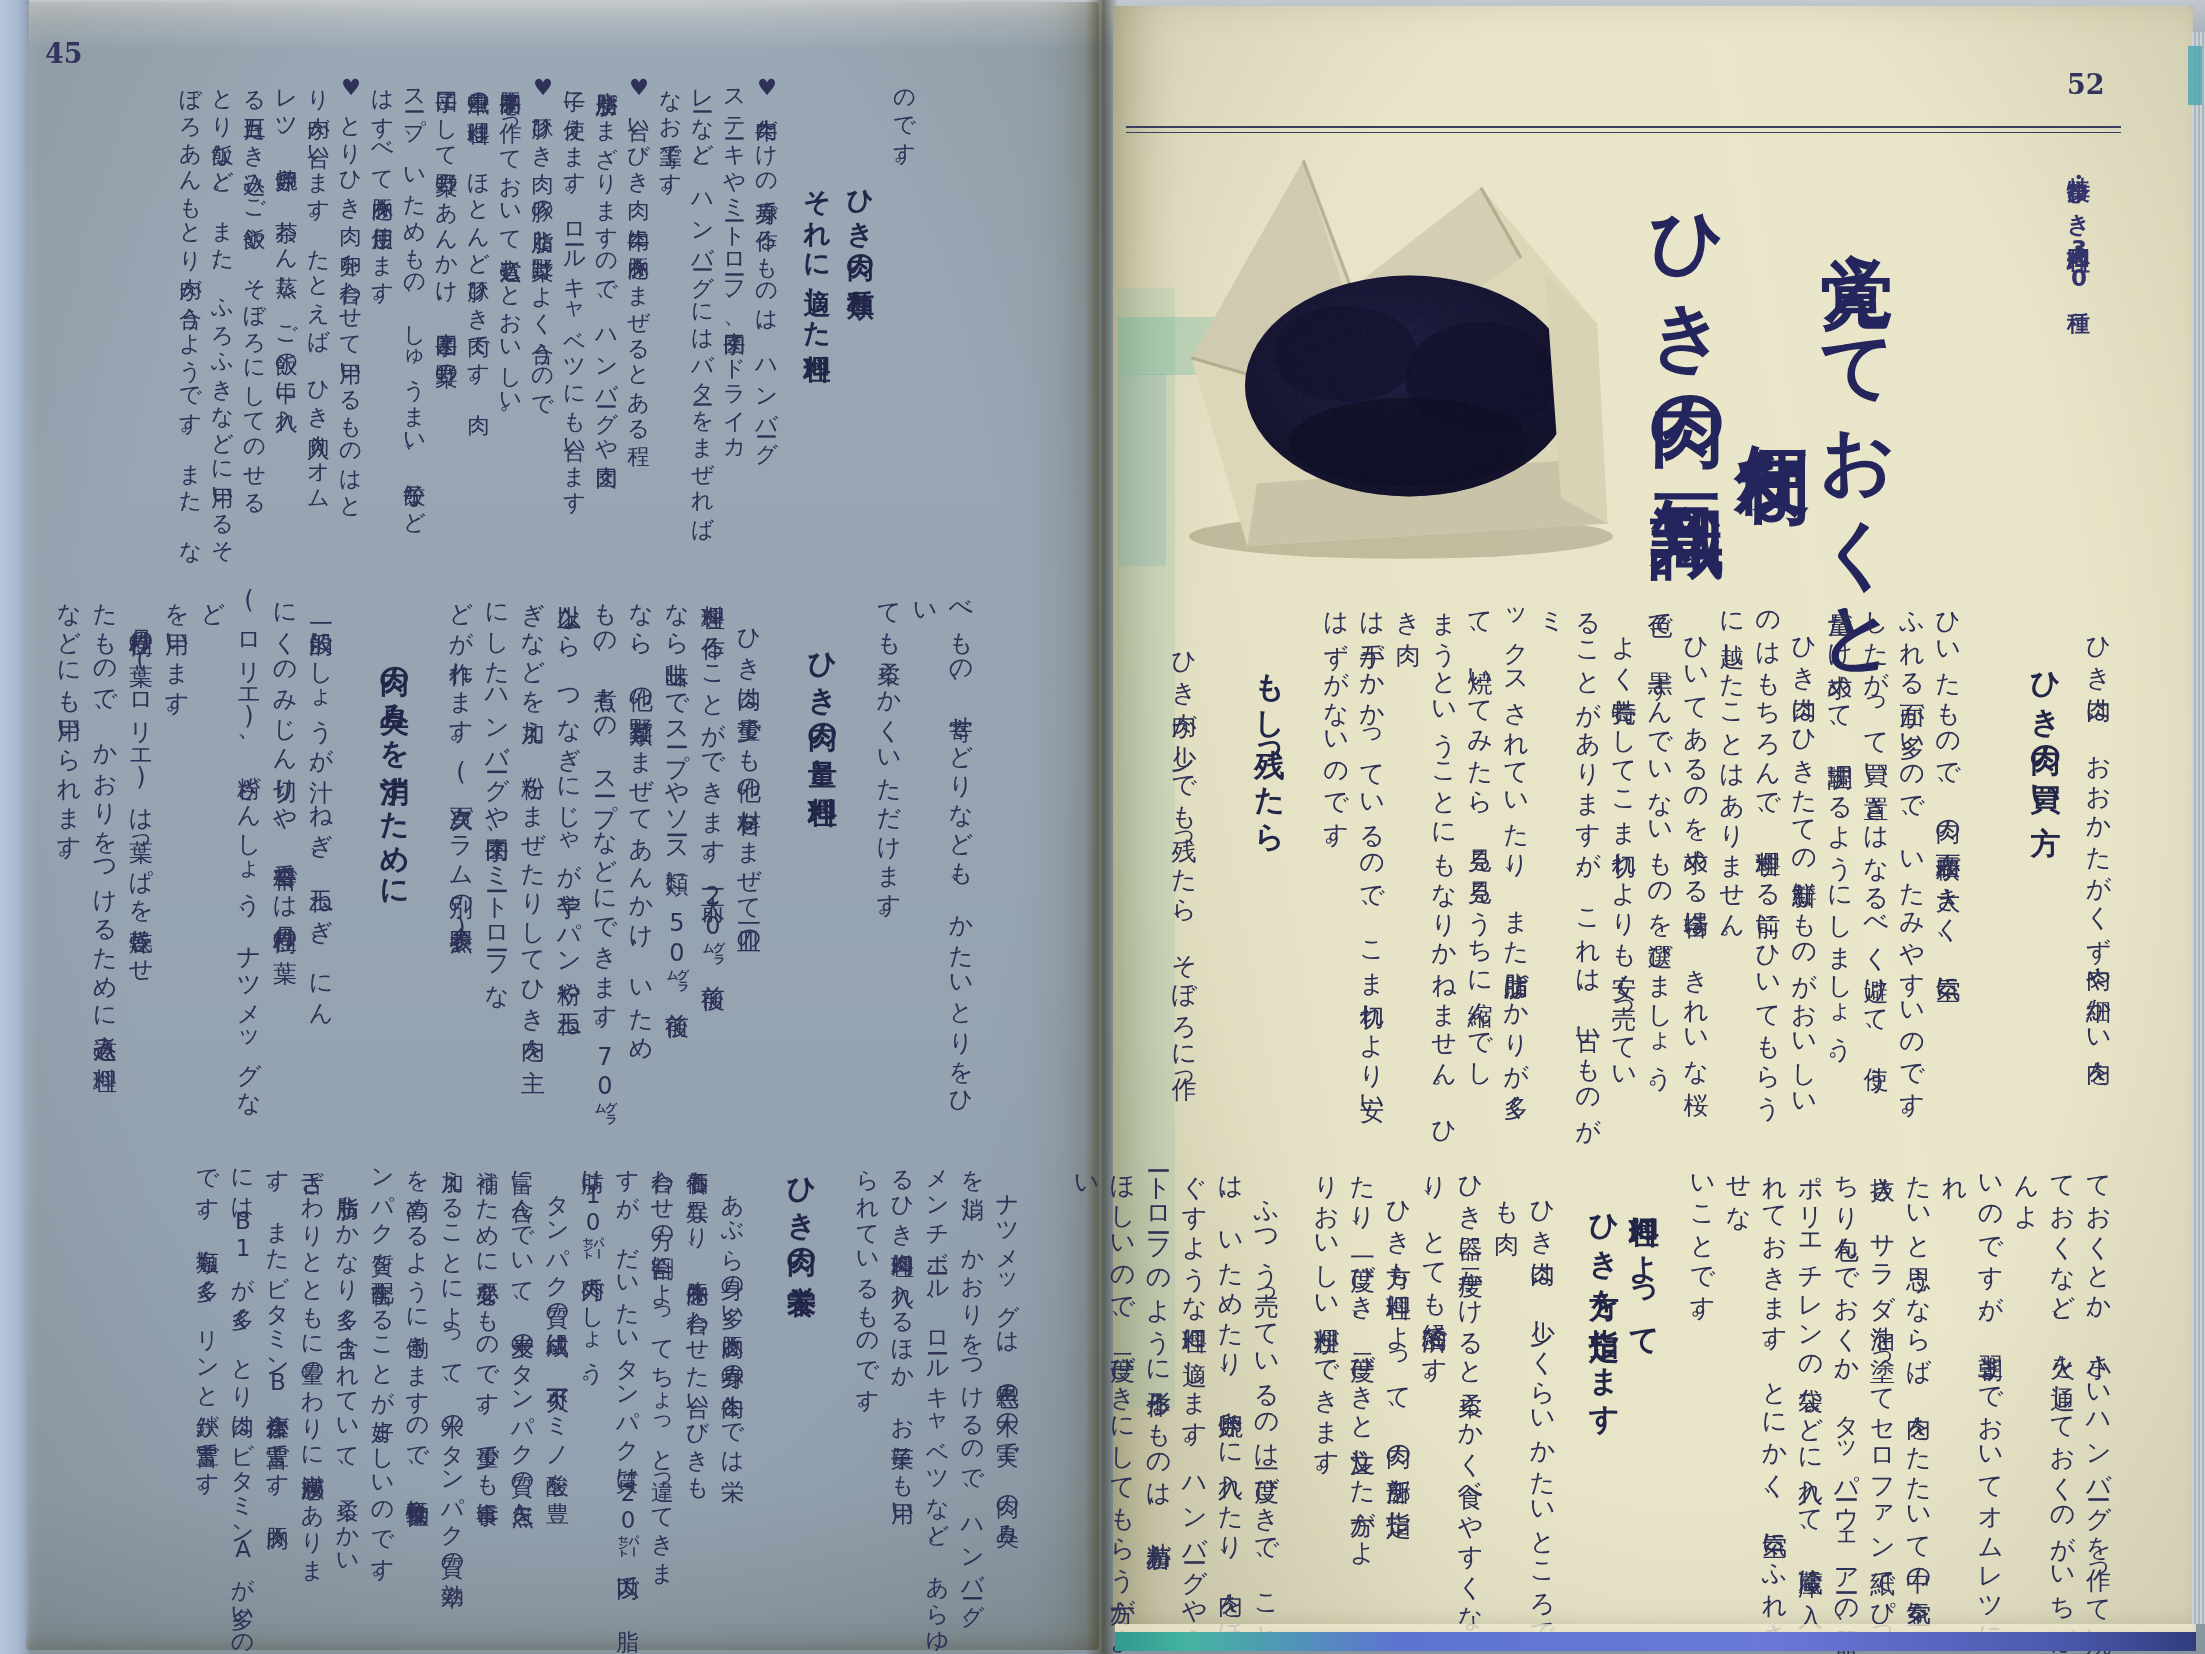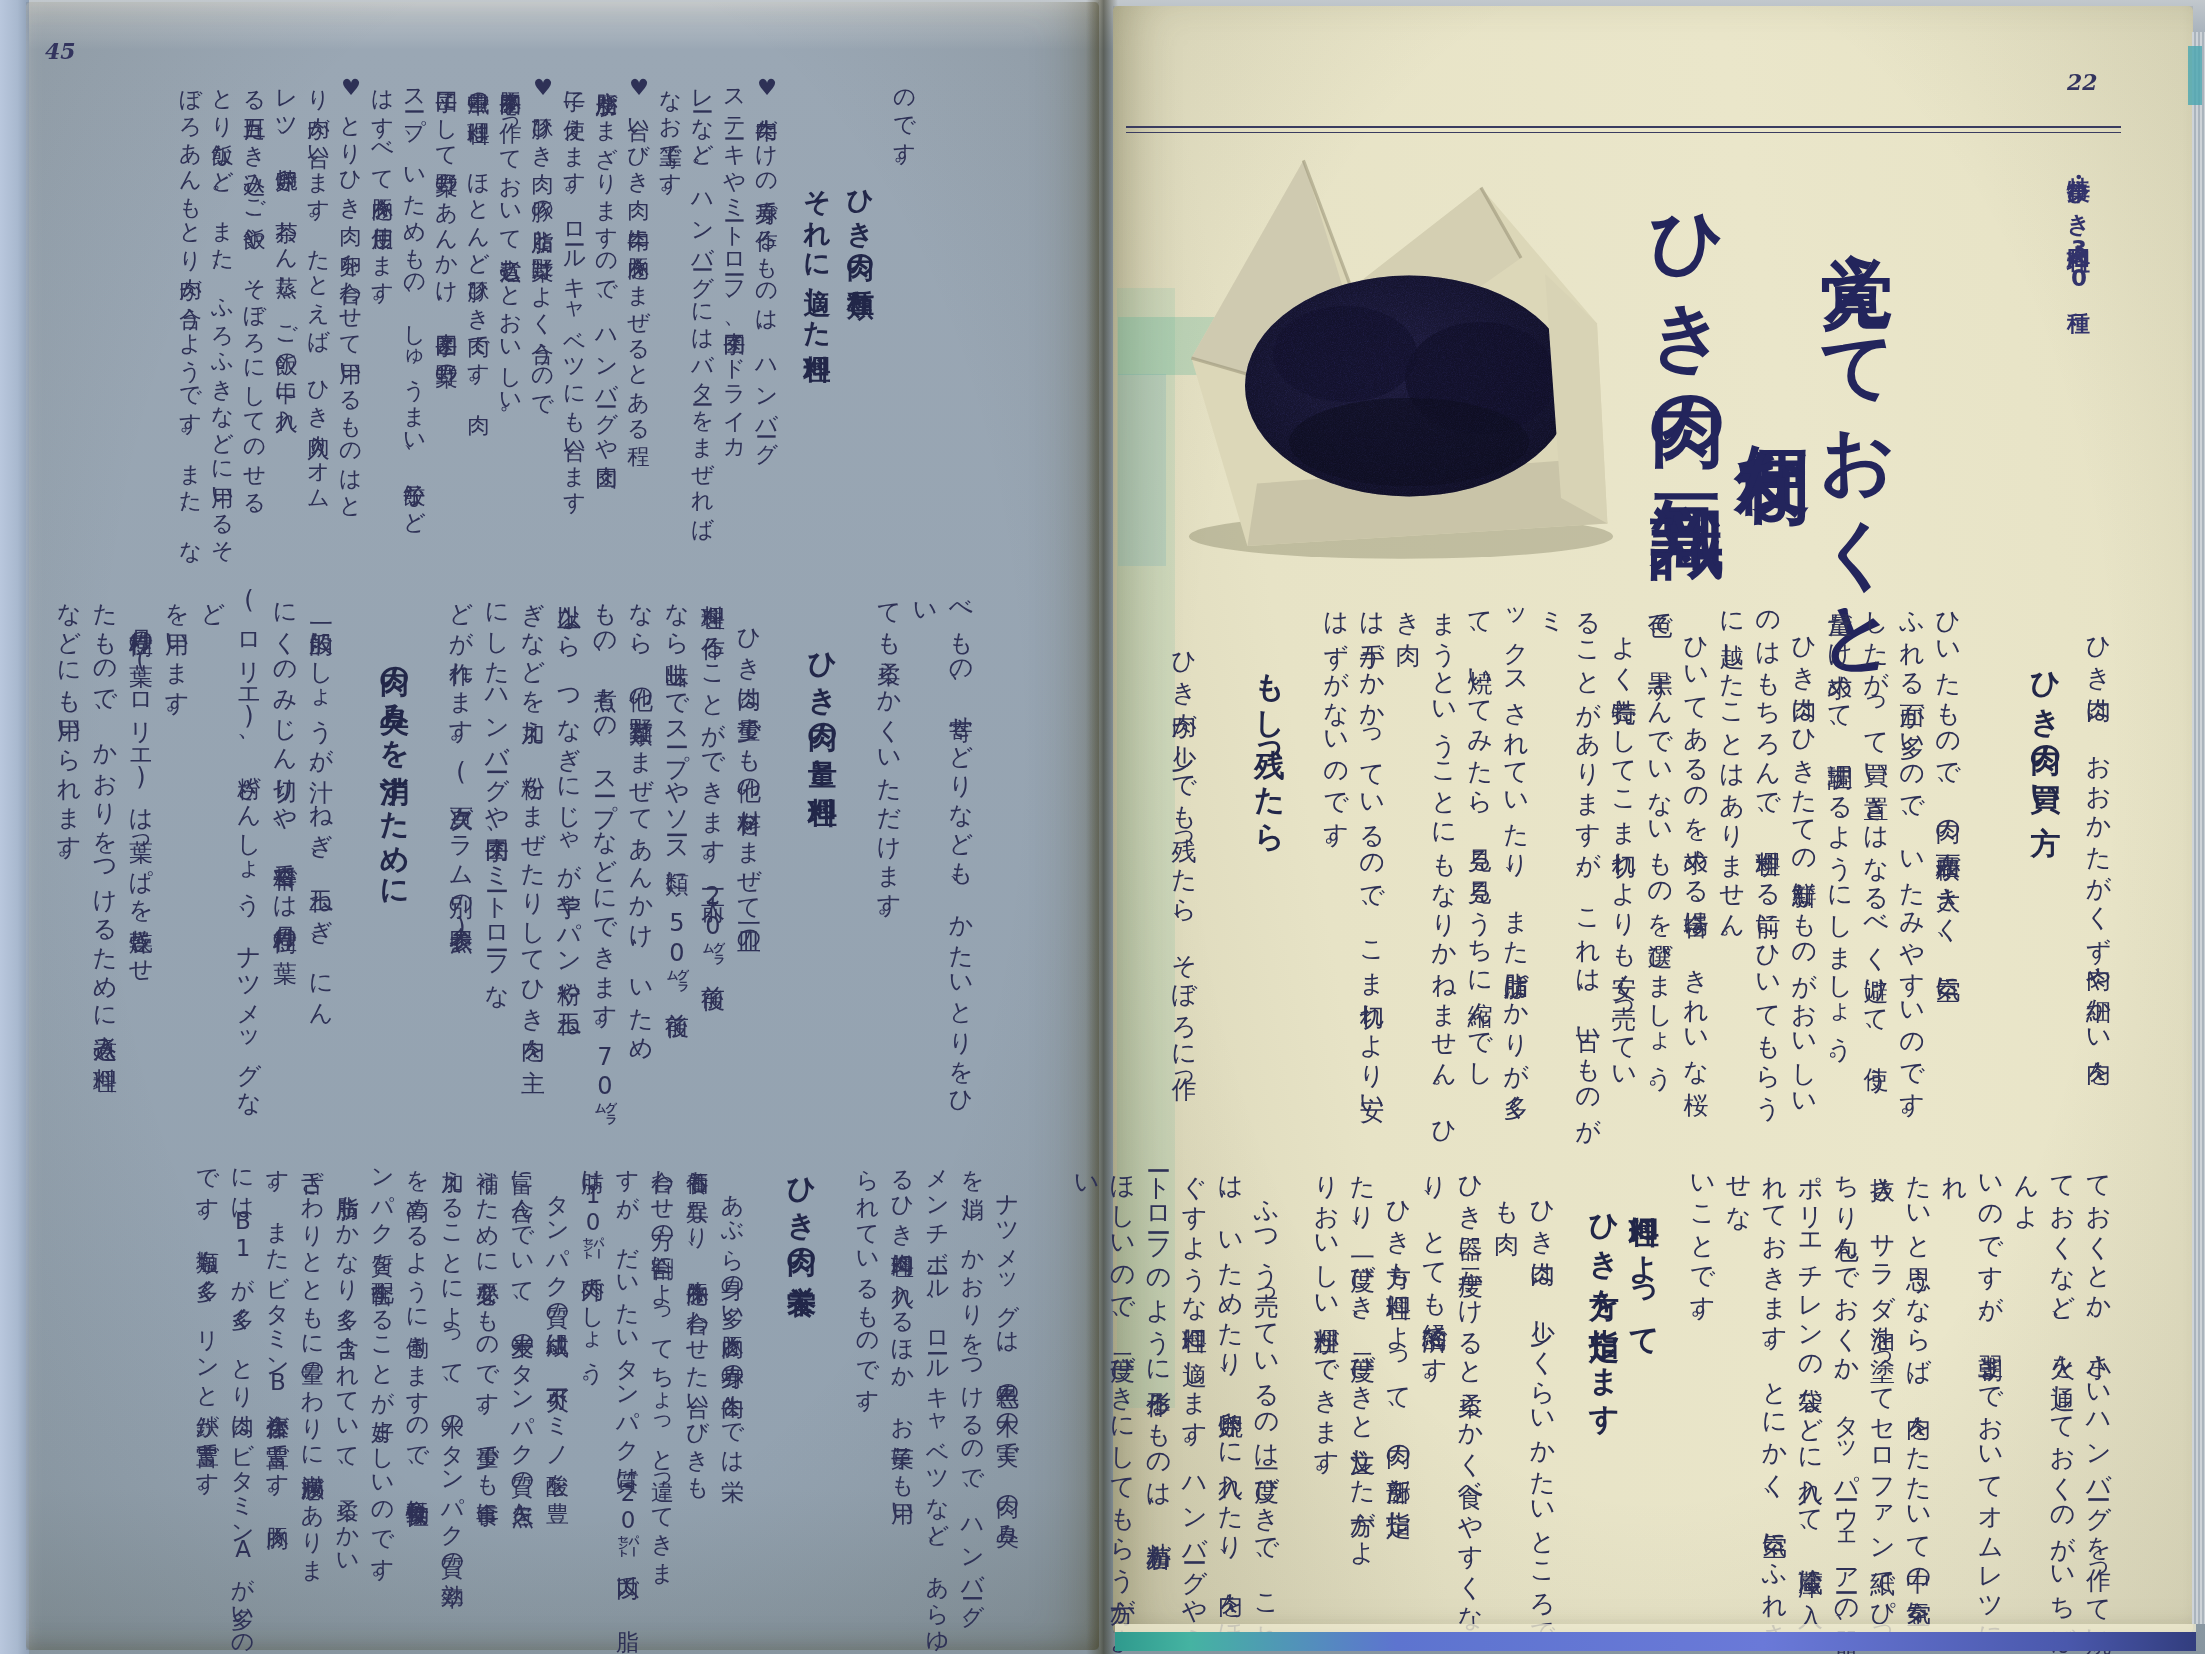--- a/index.html
+++ b/index.html
@@ -49,21 +49,21 @@
   .band-rb .col { font-size:25px; line-height:36px; }
   .band-rb .hcol { font-size:30px; line-height:40px; letter-spacing:2.4px; }
   .band-lt .col { font-size:22.4px; line-height:32px; letter-spacing:1.2px; }
   .band-lt .hcol { font-size:27px; line-height:37px; letter-spacing:1.6px; }
   .band-lm .col { font-size:24px; line-height:36px; }
   .band-lm .hcol { font-size:29px; line-height:40px; letter-spacing:1.6px; }
   .band-lb .col { font-size:23px; line-height:35px; letter-spacing:1.2px; }
   .band-lb .hcol { font-size:29px; line-height:40px; letter-spacing:1.6px; }
 
   
-  .pgnum { position:absolute; font-family:"DejaVu Serif", serif; font-style:italic; font-weight:bold; font-size:22px; color:#33345e; }
+  .pgnum { position:absolute; font-family:"DejaVu Serif", serif; font-weight:bold; font-size:27px; color:#33345e; }
   .pgnum-44 { left:2067px; top:69px; }
   .pgnum-45 { left:45px; top:38px; }
   .double-rule { position:absolute; left:1126px; top:126px; width:995px; height:7.2px;
     border-top:2.4px solid #3a3c60; border-bottom:1.6px solid #3a3c60; }
   .feature { position:absolute; left:2064px; top:158px; height:304px; writing-mode:vertical-rl; text-orientation:upright;
     font-size:23px; font-weight:bold; letter-spacing:3.2px; color:#32336b; }
   .title { position:absolute; left:1646px; top:110px; height:656px; writing-mode:vertical-rl; text-orientation:upright;
     font-weight:bold; color:#23255c; }
   .title span { display:block; font-size:74px; line-height:85px; letter-spacing:4.8px; }
   .title .t1 { padding-top:84px; }
@@ -159,21 +159,21 @@
 
   <div class="gutter"></div>
 
   <div class="page page-right">
     <div class="vignette"></div>
   </div>
   <div class="tint-v"></div>
   <div class="tint-h"></div>
   <div class="tint-h2"></div>
 
-  <div class="pgnum pgnum-44">22</div>
+  <div class="pgnum pgnum-44">52</div>
   <div class="double-rule"></div>
   <div class="feature">特集・ひき肉料理30種</div>
 
   <div class="title">
     <span class="t1">覚えておくと</span>
     <span class="t2">便利な</span>
     <span class="t3">ひき肉の豆知識</span>
   </div>
 
   <svg class="photo" viewBox="0 0 625 565" aria-hidden="true">

